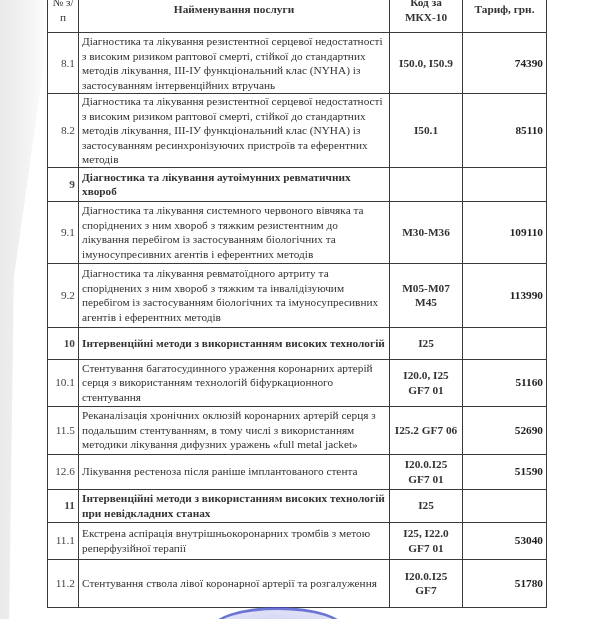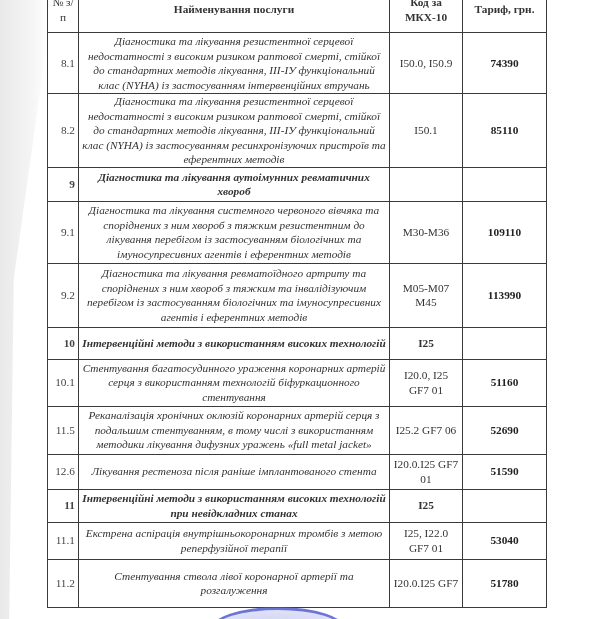--- a/index.html
+++ b/index.html
@@ -27,23 +27,23 @@
       line-height: 14.5px;
       vertical-align: middle;
     }
     col.c-num { width: 31px; }
     col.c-name { width: 311px; }
     col.c-code { width: 73px; }
     col.c-tariff { width: 84px; }
     th { font-weight: bold; text-align: center; color: #333; }
     th.h-num { font-weight: normal; font-size: 10.5px; }
     td.num { text-align: right; color: #444; }
-    td.name { text-align: center; color: #333; font-style: italic; }
-    td.code { text-align: center; color: #333; }
-    td.tariff { text-align: center; font-weight: bold; color: #222; }
+    td.name { text-align: left; color: #333; }
+    td.code { text-align: center; color: #333; font-weight: bold; }
+    td.tariff { text-align: right; font-weight: bold; color: #222; }
     tr.section td { font-weight: bold; }
     tr.section td.code { font-weight: bold; }
     .stamp {
       position: absolute; left: 210px; top: 607px; width: 130px; height: 40px;
       border-radius: 50%;
       border: 3px solid rgba(70, 80, 200, 0.75);
       background: radial-gradient(ellipse at center, rgba(110,120,220,0.35), rgba(90,100,210,0.15));
     }
   </style>
 </head>

